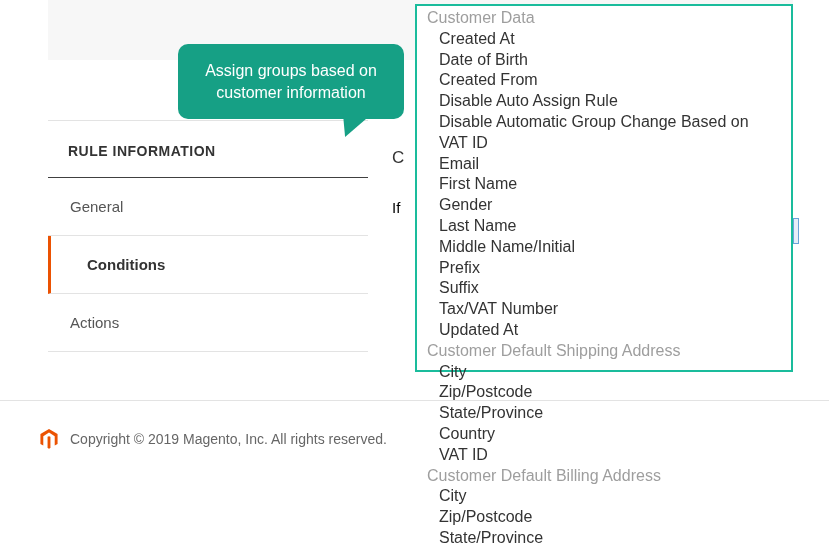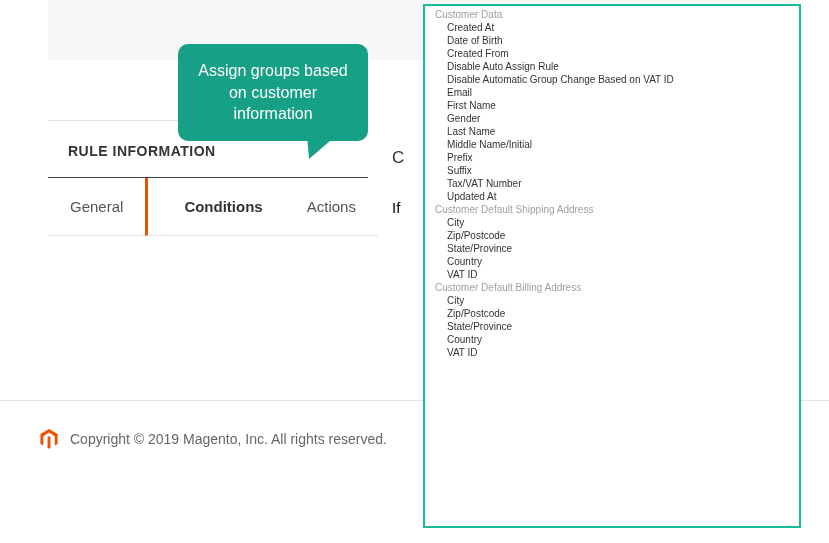--- a/index.html
+++ b/index.html
@@ -30,20 +30,21 @@
     .panel-title {
       font-size: 14px;
       font-weight: 600;
       letter-spacing: 0.5px;
       padding: 22px 20px 18px 20px;
       color: #333;
       border-bottom: 1px solid #404040;
     }
     .nav {
       display: flex;
+      flex-direction: column;
     }
     .nav-item {
       padding: 20px 22px;
       font-size: 15px;
       color: #555;
       border-bottom: 1px solid #e3e3e3;
       cursor: pointer;
       background: #fff;
     }
     .nav-item.active {
@@ -84,21 +85,21 @@
       height: 20px;
     }
     .copyright {
       font-size: 14px;
       color: #666;
     }
     .callout {
       position: absolute;
       left: 178px;
       top: 44px;
-      width: 190px;
+      width: 226px;
       background: #16a085;
       color: #fff;
       border-radius: 10px;
       padding: 16px 18px;
       text-align: center;
       font-size: 16px;
       line-height: 1.35;
       z-index: 30;
     }
     .callout-tail {
@@ -109,28 +110,27 @@
       border-left: 10px solid transparent;
       border-right: 20px solid transparent;
       border-top: 24px solid #16a085;
       transform: skewX(-18deg);
     }
     .dropdown {
       position: absolute;
       left: 415px;
       top: 4px;
       width: 378px;
-      height: 524px;
+      height: 368px;
       border: 2px solid #1abc9c;
       background: #fff;
       z-index: 20;
-      font-size: 10px;
+      font-size: 16px;
       line-height: 1.3;
       padding-top: 2px;
-      margin-left: 8px;
     }
     .dd-group-label {
       color: #9e9e9e;
       padding: 0 10px;
       cursor: default;
     }
     .dd-option {
       color: #333;
       padding: 0 10px 0 22px;
       cursor: pointer;

